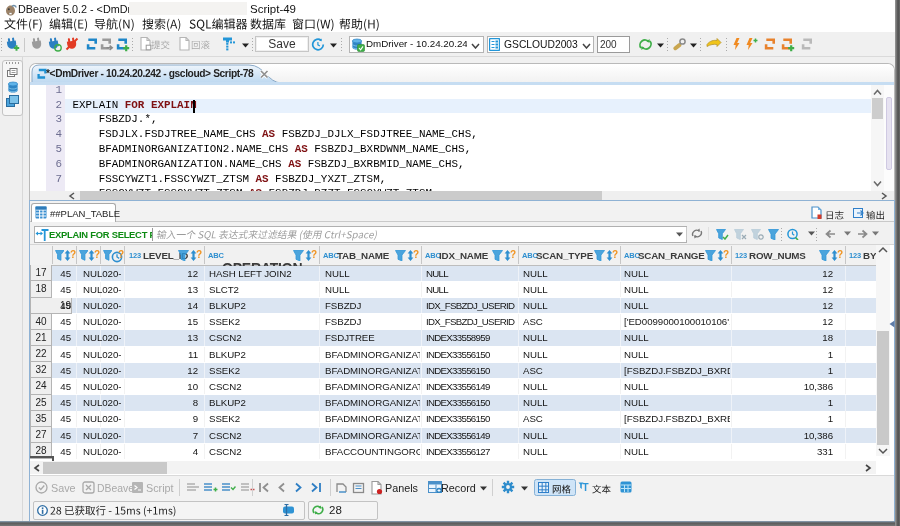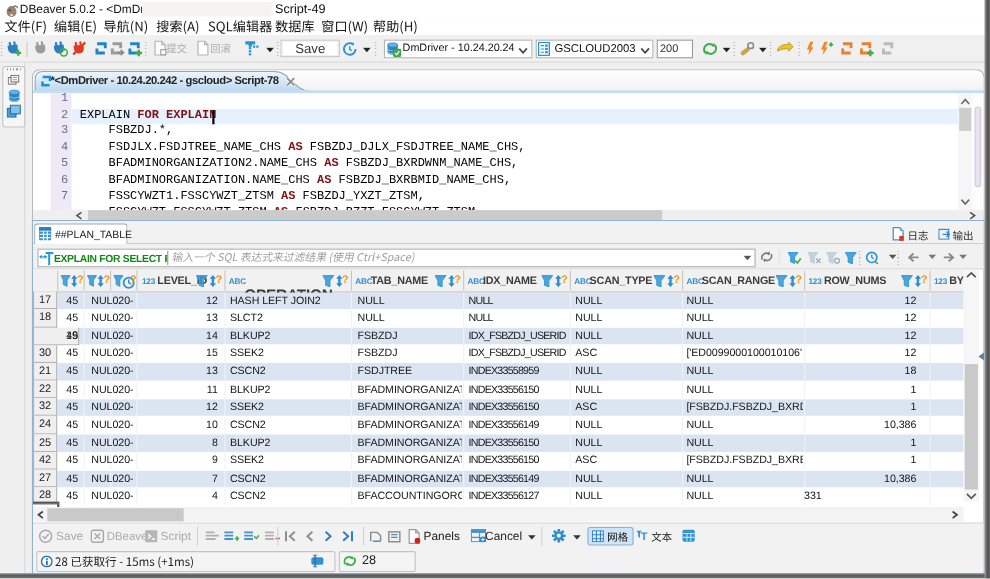--- a/index.html
+++ b/index.html
@@ -525,21 +525,21 @@
 <div class="ab" style="left:54px;top:300.14px;width:17px;text-align:right;font-size:9.7px;letter-spacing:-0.05px;color:#151515;white-space:nowrap;overflow:hidden">45</div>
 <div class="ab" style="left:83px;top:300.14px;font-size:9.7px;letter-spacing:-0.05px;color:#151515;white-space:nowrap;overflow:hidden;z-index:2">NUL020-</div>
 <div class="ab" style="left:126px;top:300.14px;width:72px;text-align:right;font-size:9.7px;letter-spacing:-0.05px;color:#151515;white-space:nowrap;overflow:hidden">14</div>
 <div class="ab" style="left:209px;top:300.14px;width:108px;font-size:9.7px;letter-spacing:-0.05px;color:#151515;white-space:nowrap;overflow:hidden">BLKUP2</div>
 <div class="ab" style="left:325px;top:300.14px;width:95px;font-size:9.7px;letter-spacing:-0.05px;color:#151515;white-space:nowrap;overflow:hidden">FSBZDJ</div>
 <div class="ab" style="left:426px;top:300.14px;width:92px;font-size:9.7px;letter-spacing:-0.05px;color:#151515;white-space:nowrap;overflow:hidden;letter-spacing:-0.7px">IDX_FSBZDJ_USERID</div>
 <div class="ab" style="left:523px;top:300.14px;width:95px;font-size:9.7px;letter-spacing:-0.05px;color:#151515;white-space:nowrap;overflow:hidden">NULL</div>
 <div class="ab" style="left:624px;top:300.14px;font-size:9.7px;letter-spacing:-0.05px;color:#151515;white-space:nowrap;overflow:hidden;width:106px">NULL</div>
 <div class="ab" style="left:731px;top:300.14px;width:102px;text-align:right;font-size:9.7px;letter-spacing:-0.05px;color:#151515;white-space:nowrap;overflow:hidden">12</div>
 <div class="ab" style="left:52px;top:314.31px;width:824px;height:15.370000000000001px;background:#fff"></div>
-<div class="ab" style="left:30px;top:313.81px;width:22px;height:16.17px;background:#efefef;border:1px solid #b4b4b4;border-top:none;text-align:center;font-size:10px;color:#222;padding-top:2px">30</div>
+<div class="ab" style="left:30px;top:313.81px;width:22px;height:16.17px;background:#efefef;border:1px solid #b4b4b4;border-top:none;text-align:center;font-size:10px;color:#222;padding-top:2px">40</div>
 <div class="ab" style="left:76px;top:314.31px;width:1px;height:15.370000000000001px;background:#f2f2f2"></div>
 <div class="ab" style="left:100px;top:314.31px;width:1px;height:15.370000000000001px;background:#f2f2f2"></div>
 <div class="ab" style="left:124px;top:314.31px;width:1px;height:15.370000000000001px;background:#f2f2f2"></div>
 <div class="ab" style="left:204px;top:314.31px;width:1px;height:15.370000000000001px;background:#f2f2f2"></div>
 <div class="ab" style="left:319px;top:314.31px;width:1px;height:15.370000000000001px;background:#f2f2f2"></div>
 <div class="ab" style="left:421px;top:314.31px;width:1px;height:15.370000000000001px;background:#f2f2f2"></div>
 <div class="ab" style="left:518px;top:314.31px;width:1px;height:15.370000000000001px;background:#f2f2f2"></div>
 <div class="ab" style="left:620px;top:314.31px;width:1px;height:15.370000000000001px;background:#f2f2f2"></div>
 <div class="ab" style="left:731px;top:314.31px;width:1px;height:15.370000000000001px;background:#f2f2f2"></div>
 <div class="ab" style="left:845px;top:314.31px;width:1px;height:15.370000000000001px;background:#f2f2f2"></div>
@@ -651,21 +651,21 @@
 <div class="ab" style="left:54px;top:397.16px;width:17px;text-align:right;font-size:9.7px;letter-spacing:-0.05px;color:#151515;white-space:nowrap;overflow:hidden">45</div>
 <div class="ab" style="left:83px;top:397.16px;font-size:9.7px;letter-spacing:-0.05px;color:#151515;white-space:nowrap;overflow:hidden;z-index:2">NUL020-</div>
 <div class="ab" style="left:126px;top:397.16px;width:72px;text-align:right;font-size:9.7px;letter-spacing:-0.05px;color:#151515;white-space:nowrap;overflow:hidden">8</div>
 <div class="ab" style="left:209px;top:397.16px;width:108px;font-size:9.7px;letter-spacing:-0.05px;color:#151515;white-space:nowrap;overflow:hidden">BLKUP2</div>
 <div class="ab" style="left:325px;top:397.16px;width:95px;font-size:9.7px;letter-spacing:-0.05px;color:#151515;white-space:nowrap;overflow:hidden">BFADMINORGANIZAT</div>
 <div class="ab" style="left:426px;top:397.16px;width:92px;font-size:9.7px;letter-spacing:-0.05px;color:#151515;white-space:nowrap;overflow:hidden;letter-spacing:-0.7px">INDEX33556150</div>
 <div class="ab" style="left:523px;top:397.16px;width:95px;font-size:9.7px;letter-spacing:-0.05px;color:#151515;white-space:nowrap;overflow:hidden">NULL</div>
 <div class="ab" style="left:624px;top:397.16px;font-size:9.7px;letter-spacing:-0.05px;color:#151515;white-space:nowrap;overflow:hidden;width:106px">NULL</div>
 <div class="ab" style="left:731px;top:397.16px;width:102px;text-align:right;font-size:9.7px;letter-spacing:-0.05px;color:#151515;white-space:nowrap;overflow:hidden">1</div>
 <div class="ab" style="left:52px;top:411.33000000000004px;width:824px;height:15.370000000000001px;background:#fff"></div>
-<div class="ab" style="left:30px;top:410.83000000000004px;width:22px;height:16.17px;background:#efefef;border:1px solid #b4b4b4;border-top:none;text-align:center;font-size:10px;color:#222;padding-top:2px">42</div>
+<div class="ab" style="left:30px;top:410.83000000000004px;width:22px;height:16.17px;background:#efefef;border:1px solid #b4b4b4;border-top:none;text-align:center;font-size:10px;color:#222;padding-top:2px">35</div>
 <div class="ab" style="left:76px;top:411.33000000000004px;width:1px;height:15.370000000000001px;background:#f2f2f2"></div>
 <div class="ab" style="left:100px;top:411.33000000000004px;width:1px;height:15.370000000000001px;background:#f2f2f2"></div>
 <div class="ab" style="left:124px;top:411.33000000000004px;width:1px;height:15.370000000000001px;background:#f2f2f2"></div>
 <div class="ab" style="left:204px;top:411.33000000000004px;width:1px;height:15.370000000000001px;background:#f2f2f2"></div>
 <div class="ab" style="left:319px;top:411.33000000000004px;width:1px;height:15.370000000000001px;background:#f2f2f2"></div>
 <div class="ab" style="left:421px;top:411.33000000000004px;width:1px;height:15.370000000000001px;background:#f2f2f2"></div>
 <div class="ab" style="left:518px;top:411.33000000000004px;width:1px;height:15.370000000000001px;background:#f2f2f2"></div>
 <div class="ab" style="left:620px;top:411.33000000000004px;width:1px;height:15.370000000000001px;background:#f2f2f2"></div>
 <div class="ab" style="left:731px;top:411.33000000000004px;width:1px;height:15.370000000000001px;background:#f2f2f2"></div>
 <div class="ab" style="left:845px;top:411.33000000000004px;width:1px;height:15.370000000000001px;background:#f2f2f2"></div>
@@ -712,21 +712,21 @@
 <div class="ab" style="left:731px;top:443.67px;width:1px;height:15.370000000000001px;background:#f2f2f2"></div>
 <div class="ab" style="left:845px;top:443.67px;width:1px;height:15.370000000000001px;background:#f2f2f2"></div>
 <div class="ab" style="left:54px;top:445.67px;width:17px;text-align:right;font-size:9.7px;letter-spacing:-0.05px;color:#151515;white-space:nowrap;overflow:hidden">45</div>
 <div class="ab" style="left:83px;top:445.67px;font-size:9.7px;letter-spacing:-0.05px;color:#151515;white-space:nowrap;overflow:hidden;z-index:2">NUL020-</div>
 <div class="ab" style="left:126px;top:445.67px;width:72px;text-align:right;font-size:9.7px;letter-spacing:-0.05px;color:#151515;white-space:nowrap;overflow:hidden">4</div>
 <div class="ab" style="left:209px;top:445.67px;width:108px;font-size:9.7px;letter-spacing:-0.05px;color:#151515;white-space:nowrap;overflow:hidden">CSCN2</div>
 <div class="ab" style="left:325px;top:445.67px;width:95px;font-size:9.7px;letter-spacing:-0.05px;color:#151515;white-space:nowrap;overflow:hidden">BFACCOUNTINGORG/</div>
 <div class="ab" style="left:426px;top:445.67px;width:92px;font-size:9.7px;letter-spacing:-0.05px;color:#151515;white-space:nowrap;overflow:hidden;letter-spacing:-0.7px">INDEX33556127</div>
 <div class="ab" style="left:523px;top:445.67px;width:95px;font-size:9.7px;letter-spacing:-0.05px;color:#151515;white-space:nowrap;overflow:hidden">NULL</div>
 <div class="ab" style="left:624px;top:445.67px;font-size:9.7px;letter-spacing:-0.05px;color:#151515;white-space:nowrap;overflow:hidden;width:106px">NULL</div>
-<div class="ab" style="left:731px;top:445.67px;width:102px;font-size:9.7px;letter-spacing:-0.05px;color:#151515;white-space:nowrap;overflow:hidden">331</div>
+<div class="ab" style="left:731px;top:445.67px;width:102px;text-align:right;font-size:9.7px;letter-spacing:-0.05px;color:#151515;white-space:nowrap;overflow:hidden">331</div>
 <div class="ab" style="left:30px;top:455.8px;width:22px;height:2.5px;background:#555"></div>
 <div class="ab" style="left:52px;top:455.8px;width:1.5px;height:5px;background:#555"></div>
 <div class="ab" style="left:876px;top:245px;width:14px;height:211px;background:#f6f6f6"></div>
 <svg style="position:absolute;left:878px;top:246px" width="10" height="8" viewBox="0 0 10 8">
     <path d="M1 6L5 2l4 4" stroke="#555" stroke-width="1.5" fill="none"></path>
   </svg>
 <div class="ab" style="left:877px;top:331px;width:12px;height:114px;background:#c9c9c9"></div>
 <svg style="position:absolute;left:878px;top:447px" width="10" height="8" viewBox="0 0 10 8">
     <path d="M1 2l4 4 4-4" stroke="#555" stroke-width="1.5" fill="none"></path>
   </svg>
@@ -801,21 +801,21 @@
     <circle cx="10.5" cy="11.5" r="2.6" fill="#cc2222"></circle>
   </svg>
 <div class="ab" style="left:385px;top:482px;font-size:10.8px;color:#222">Panels</div>
 <svg style="position:absolute;left:428px;top:481px" width="14" height="12" viewBox="0 0 14 12">
     <rect x="0.5" y="0.5" width="13" height="11" fill="#eaf4fd" stroke="#4a90c9"></rect>
     <rect x="0.5" y="0.5" width="13" height="3" fill="#4a90c9"></rect>
     <path d="M8 3.5v8M0.5 7.5H8" stroke="#4a90c9"></path>
     <circle cx="11" cy="9.5" r="2.8" fill="#2f85c4"></circle>
     <path d="M9.5 9.5h3M11 8v3" stroke="#fff" stroke-width="0.9"></path>
   </svg>
-<div class="ab" style="left:441px;top:482px;font-size:10.8px;color:#222">Cancel</div>
+<div class="ab" style="left:441px;top:482px;font-size:10.8px;color:#222">Record</div>
 <svg style="position:absolute;left:480px;top:486px" width="7" height="5" viewBox="0 0 7 5">
     <path d="M0 0.5h7L3.5 4.5z" fill="#333"></path>
   </svg>
 <div style="position:absolute;left:492px;top:479px;width:1px;height:17px;background:#cfcfcf"></div>
 <svg style="position:absolute;left:501px;top:480px" width="15" height="14" viewBox="0 0 15 14">
     <circle cx="7" cy="7" r="3" fill="none" stroke="#2d8ccc" stroke-width="2.2"></circle>
     <g stroke="#2d8ccc" stroke-width="2.4">
       <path d="M7 0.8v2.4M7 10.8V13.2M0.8 7h2.4M10.8 7h2.4M2.6 2.6l1.7 1.7M9.7 9.7l1.7 1.7M11.4 2.6L9.7 4.3M4.3 9.7l-1.7 1.7"></path>
     </g>
   </svg>

